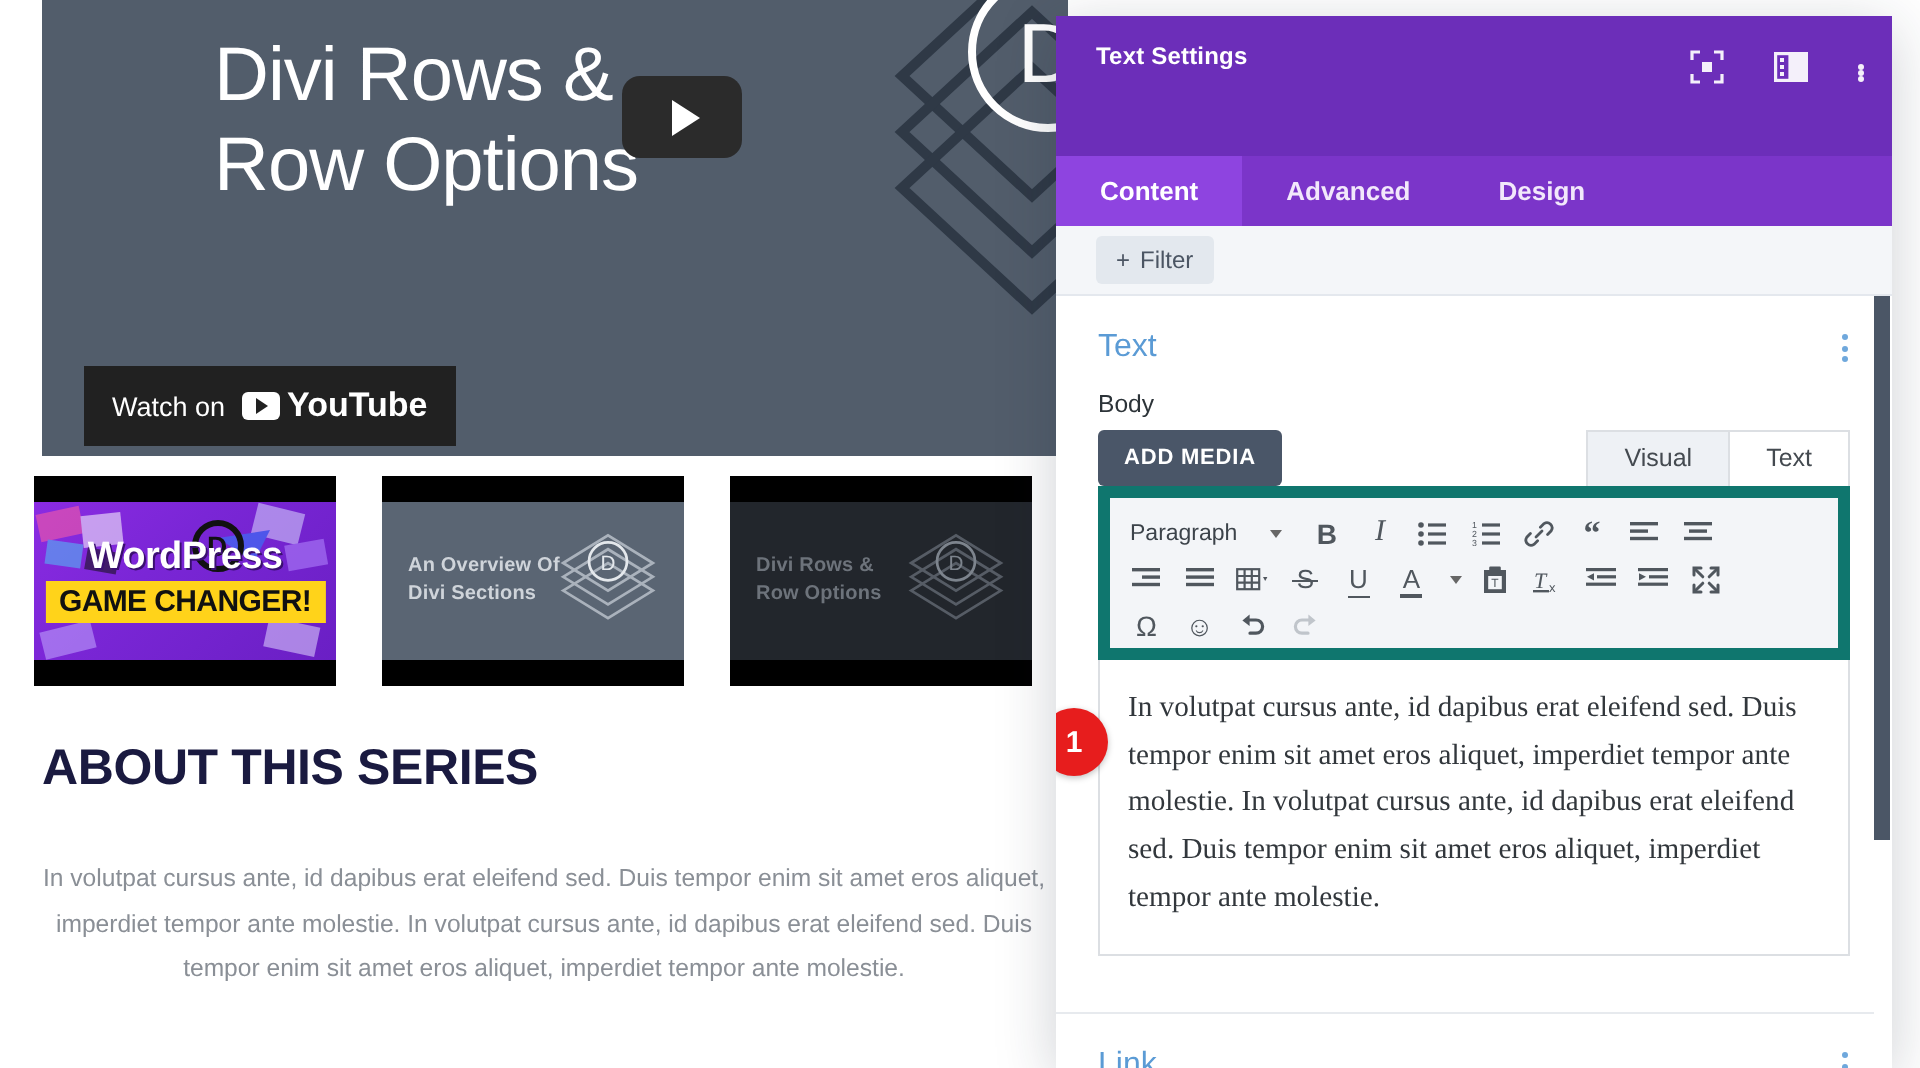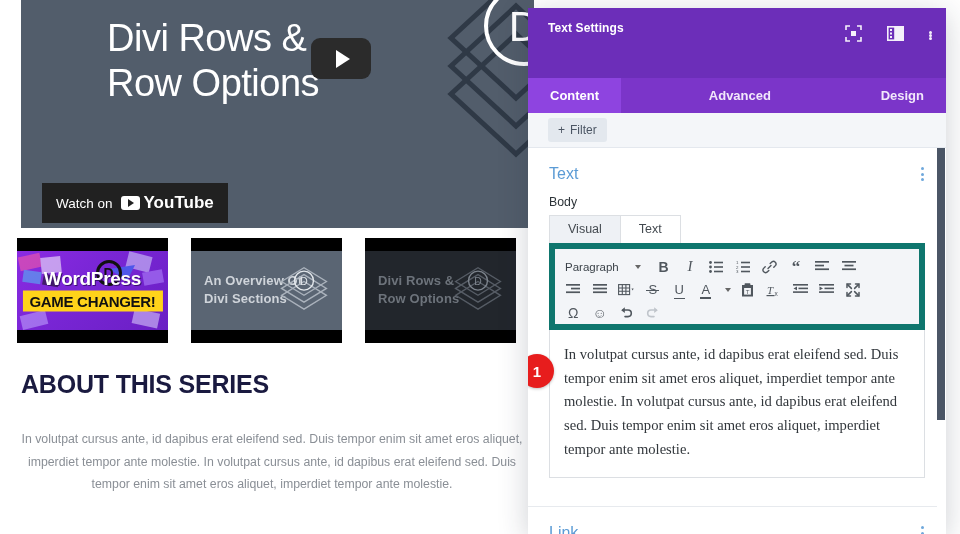--- a/index.html
+++ b/index.html
@@ -86,21 +86,21 @@
     position:absolute;left:52%;top:12%;width:26px;height:26px;border-radius:50%;
     border:3px solid #111; color:#111; font-weight:700; font-size:14px;
     display:flex;align-items:center;justify-content:center;
   }
   .tA .conf{position:absolute;inset:0;opacity:.55}
 
   .tB .mid{ background:#5a6573; }
   .tC .mid{ background:#22262c; }
   .thumb-label{
     position:absolute; left:13px; top:50%; transform:translateY(-50%);
-    color:#cfd4da; font-size:13px; line-height:1.45; font-weight:600;
+    color:#cfd4da; font-size:10px; line-height:1.45; font-weight:600;
     letter-spacing:.1px;
   }
   .tC .thumb-label{ color:#6d737b; }
   .thumb-stack{ position:absolute; right:12px; top:50%; transform:translateY(-50%);
      width:52px;height:50px;}
   .thumb-stack svg{width:100%;height:100%;display:block}
 
   .about-h{
     position:absolute; left:21px; top:370px;
     font-family:"Liberation Sans", sans-serif;
@@ -121,21 +121,21 @@
   .panel-head{
     background:#6c2eb9; height:70px; padding:13px 18px 0 20px; position:relative;
   }
   .ph-title{ color:#fff; font-size:12px; font-weight:700; letter-spacing:.1px;}
   .ph-sub{ color:#dcc9f2; font-size:11.5px; font-weight:600; margin-top:5px;}
   .ph-icons{ position:absolute; right:14px; top:17px; display:flex; align-items:center; gap:25px;}
   .ph-icons .ic{ cursor:pointer; opacity:.93; display:block;}
   .dots3{ display:flex;flex-direction:column;gap:2.5px;align-items:center;}
   .dots3 span{width:3px;height:3px;background:#fff;border-radius:50%;display:block}
 
-  .tabs{ display:flex; background:#7b35c9; height:35px;justify-content:space-between; }
+  .tabs{ display:flex; background:#7b35c9; height:35px; }
   .tab{
     padding:0 22px; display:flex;align-items:center;justify-content:center;
     color:#f2e8fb; font-size:13px; font-weight:700; cursor:pointer;
   }
   .tab.active{ background:#8e44e0; color:#fff; }
 
   .searchbar{
     height:35px; background:#f4f6f9; border-bottom:1px solid #e4e8ee;
     display:flex; align-items:center; padding:0 10px 0 20px; position:relative;
   }
@@ -380,20 +380,21 @@
           <span></span>
           <span></span>
           <span></span>
         </span>
     </div>
 
     <div class="field-label">Body</div>
 
     <div class="editor-wrap">
       <div class="ed-topbar">
+        <button class="add-media">ADD MEDIA</button>
         <div class="ed-tabs">
           <div class="ed-tab visual">Visual</div>
           <div class="ed-tab">Text</div>
         </div>
       </div>
 
       <div class="ed-toolbar">
 
         <div class="tb-row">
           <div class="tb-btn wide">

